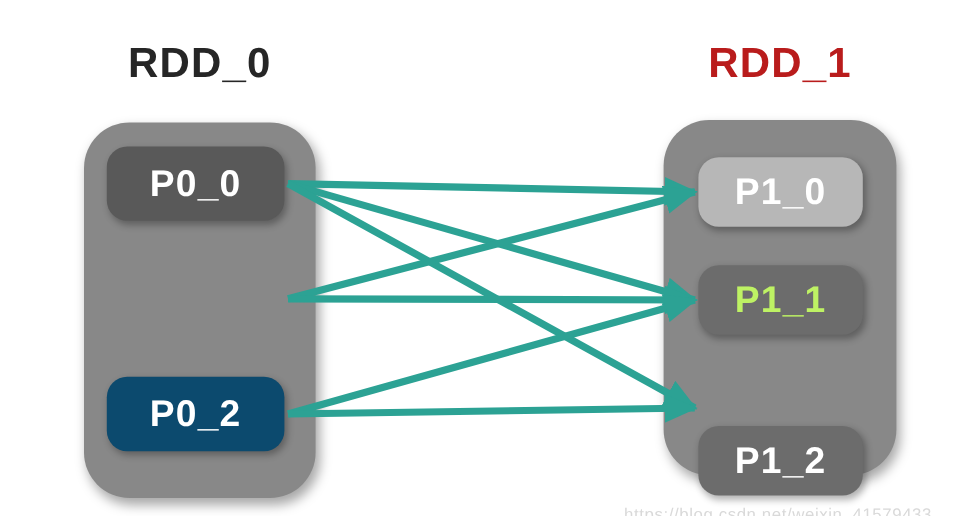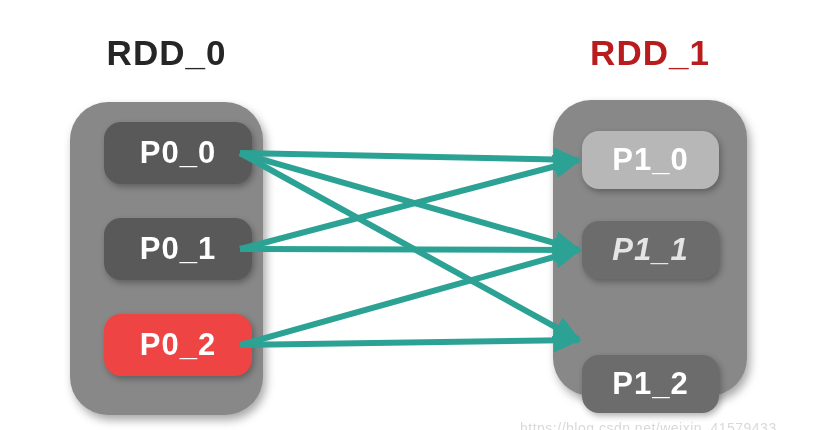--- a/index.html
+++ b/index.html
@@ -23,21 +23,21 @@
   }
   .rdd-container.left  { left:70px;  top:102px; width:193px; height:313px; }
   .rdd-container.right { left:553px; top:100px; width:194px; height:296px; }
   .part {
     position:absolute; border-radius:17px;
     display:flex; align-items:center; justify-content:center;
     color:#ffffff; font-size:31px; font-weight:700; letter-spacing:1px;
     box-shadow:2px 3px 6px rgba(0,0,0,0.30);
     background:#595959;
   }
-  .left  .part { left:34px; width:148px; height:62px; }
+  .left  .part { left:19px; width:148px; height:62px; }
   .right .part { left:29px; width:137px; height:58px; }
   .left  .part.p0 { top:20px; }
   .left  .part.p1 { top:116px; }
   .left  .part.p2 { top:212px; }
   .right .part.p0 { top:31px; }
   .right .part.p1 { top:121px; }
   .right .part.p2 { top:211px;margin-top:44px; }
   .edges {
     position:absolute; left:0; top:0; width:816px; height:430px;
     z-index:2; pointer-events:none;
@@ -54,33 +54,30 @@
 <div class="stage">
 
   <div class="rdd-title left" style="color: rgb(38, 38, 38);">RDD_0</div>
 
   <div class="rdd-title right" style="color: #b91c1c;">RDD_1</div>
 
   <div class="rdd-container left" style="background: rgb(136, 136, 136);">
     <div class="part p0" style="background: rgb(89, 89, 89); color: rgb(255, 255, 255);">
       <span>P0_0</span>
     </div>
-    <div class="part p1" style="background: rgb(89, 89, 89); color: rgb(255, 255, 255);">
-      <span>P0_1</span>
-    </div>
-    <div class="part p2" style="background: #ef4444; color: rgb(255, 255, 255);">
+    <div class="part p2" style="background: #0c4a6e; color: rgb(255, 255, 255);">
       <span>P0_2</span>
     </div>
   </div>
 
   <div class="rdd-container right" style="background: rgb(136, 136, 136);">
     <div class="part p0" style="background: rgb(183, 183, 183); color: rgb(255, 255, 255); align-items: center;">
       <span>P1_0</span>
     </div>
-    <div class="part p1" style="background: rgb(108, 108, 108); color: #e5e5e5; font-style: italic;">
+    <div class="part p1" style="background: rgb(108, 108, 108); color: #bef264;">
       <span>P1_1</span>
     </div>
     <div class="part p2" style="background: rgb(108, 108, 108); color: rgb(255, 255, 255);">
       <span>P1_2</span>
     </div>
   </div>
 
   <svg class="edges" viewBox="0 0 816 430" xmlns="http://www.w3.org/2000/svg">
     <defs>
       <marker id="arrowhead" markerUnits="strokeWidth" markerWidth="4.6" markerHeight="4.0" refX="4.2" refY="2.0" orient="auto">

